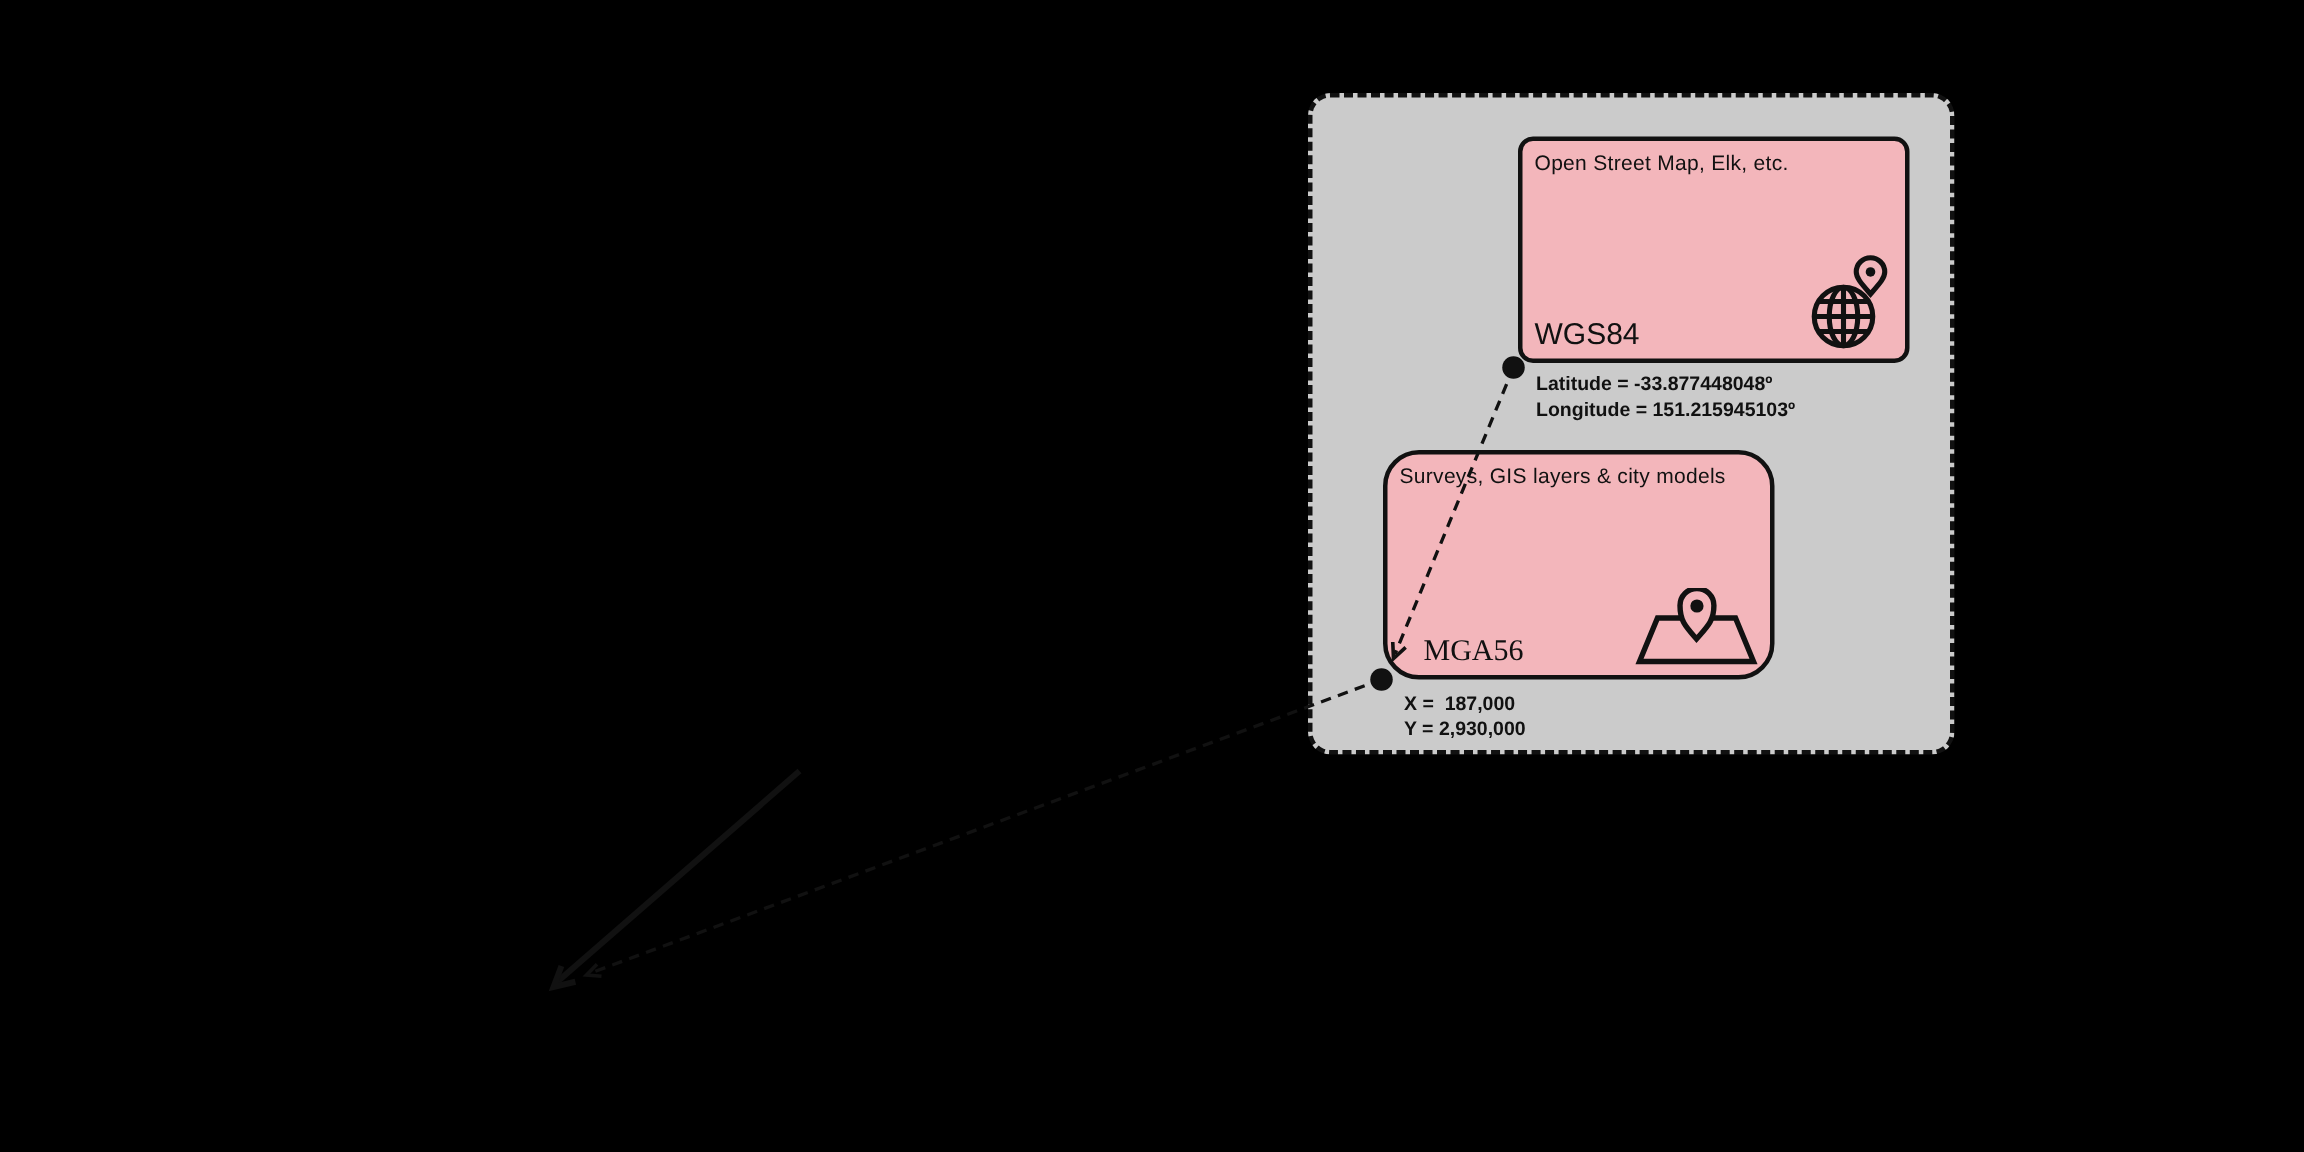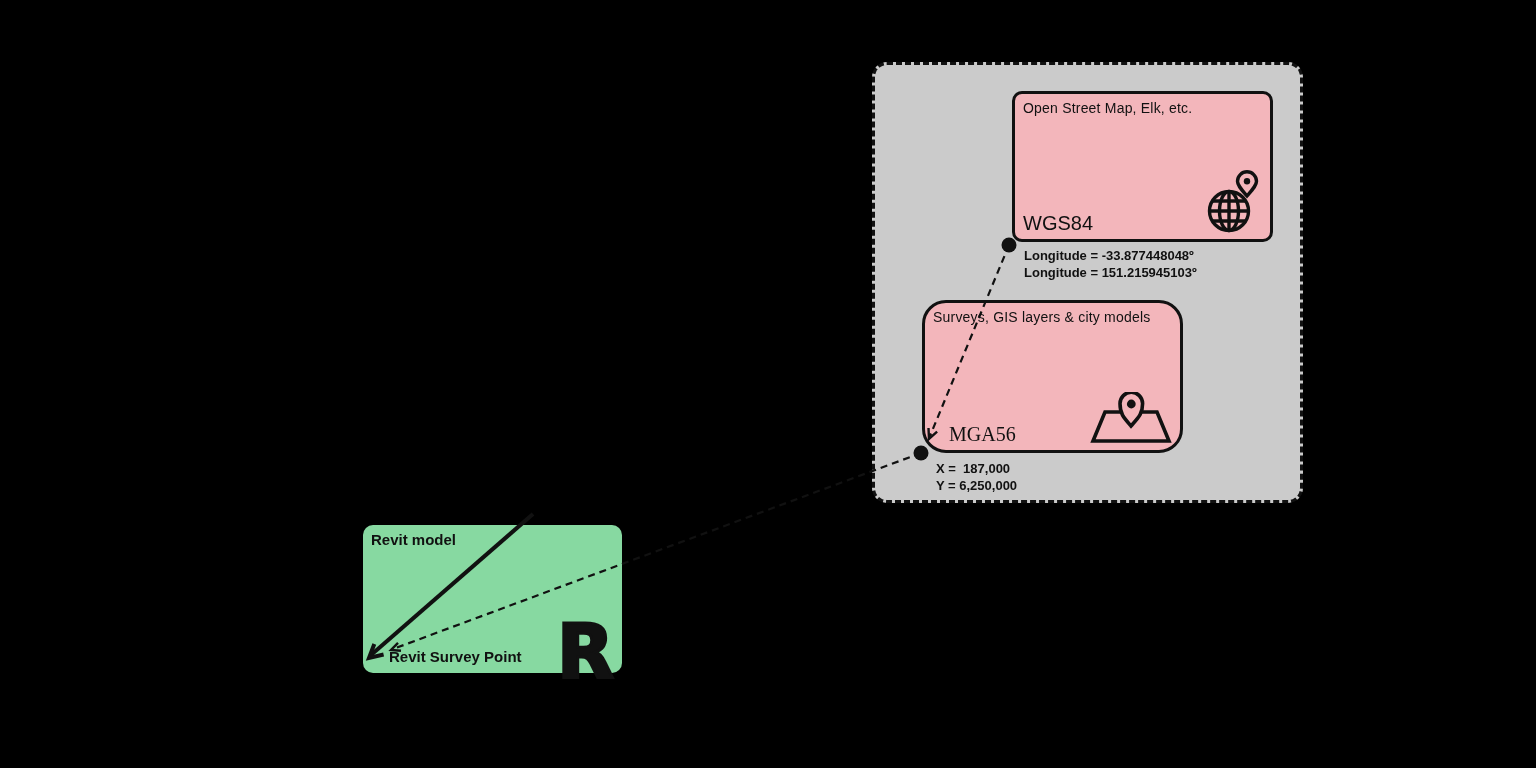--- a/index.html
+++ b/index.html
@@ -58,41 +58,36 @@
         <line x1="3.5" y1="41" x2="42.5" y2="41"></line>
         <line x1="6.5" y1="51" x2="39.5" y2="51"></line>
         <line x1="23" y1="21.5" x2="23" y2="60.5"></line>
         <ellipse cx="23" cy="41" rx="9.5" ry="19.5"></ellipse>
       </g>
       <path d="M41,26 C34.5,18.5 31.5,15.2 31.5,11.3 A9.5,9.5 0 1 1 50.5,11.3 C50.5,15.2 47.5,18.5 41,26 Z" fill="var(--box-pink)" stroke="var(--ink)" stroke-width="3.4"></path>
       <circle cx="41" cy="11.3" r="3.2" fill="var(--ink)"></circle>
     </svg>
   </div>
 
-  <div class="coords coords-wgs84"><span>Longitude = -33.877448048º</span>
+  <div class="coords coords-wgs84"><span>Latitude = -33.877448048º</span>
 <span>Longitude = 151.215945103º</span></div>
 
   <div class="pink-box box-mga56">
     <div class="box-title">Surveys, GIS layers &amp; city models</div>
     <div class="crs-label">MGA56</div>
     <svg class="icon-map" width="82" height="52" viewBox="0 0 82 52">
       <path d="M3,49 L15,20 L67,20 L79,49 Z" fill="none" stroke="var(--ink)" stroke-width="3.6"></path>
       <path d="M41,36 C33.5,27.5 30,23.8 30,13.6 A11.3,11.3 0 1 1 52.6,13.6 C52.6,23.8 48.5,27.5 41,36 Z" fill="var(--box-pink)" stroke="var(--ink)" stroke-width="3.6" transform="translate(0,-2)"></path>
       <circle cx="41.3" cy="12" r="4.4" fill="var(--ink)"></circle>
     </svg>
   </div>
 
   <div class="coords coords-mga56"><span>X =  187,000</span>
-<span>Y = 6,250,000</span></div>
+<span>Y = 2,930,000</span></div>
 
-  <div class="green-box">
-    <div class="revit-title">Revit model</div>
-    <div class="survey-label">Revit Survey Point</div>
-    <div class="revit-logo">R</div>
-  </div>
 
   <svg class="overlay" width="1536" height="768" viewBox="0 0 1536 768">
 
     <line x1="1009" y1="245" x2="930" y2="436" stroke="var(--ink)" stroke-width="2.2" stroke-dasharray="7 5" fill="none"></line>
     <polyline points="937.1,431.6 929,439 928.5,428" stroke="var(--ink)" stroke-width="2.4" fill="none"></polyline>
 
     <line x1="921" y1="453" x2="393" y2="649" stroke="var(--ink)" stroke-width="2.2" stroke-dasharray="7 5" fill="none"></line>
     <polyline points="401,650.8 391,650 398,642.9" stroke="var(--ink)" stroke-width="2.4" fill="none"></polyline>
 
     <line x1="533" y1="514" x2="371" y2="655" stroke="var(--ink)" stroke-width="4"></line>

